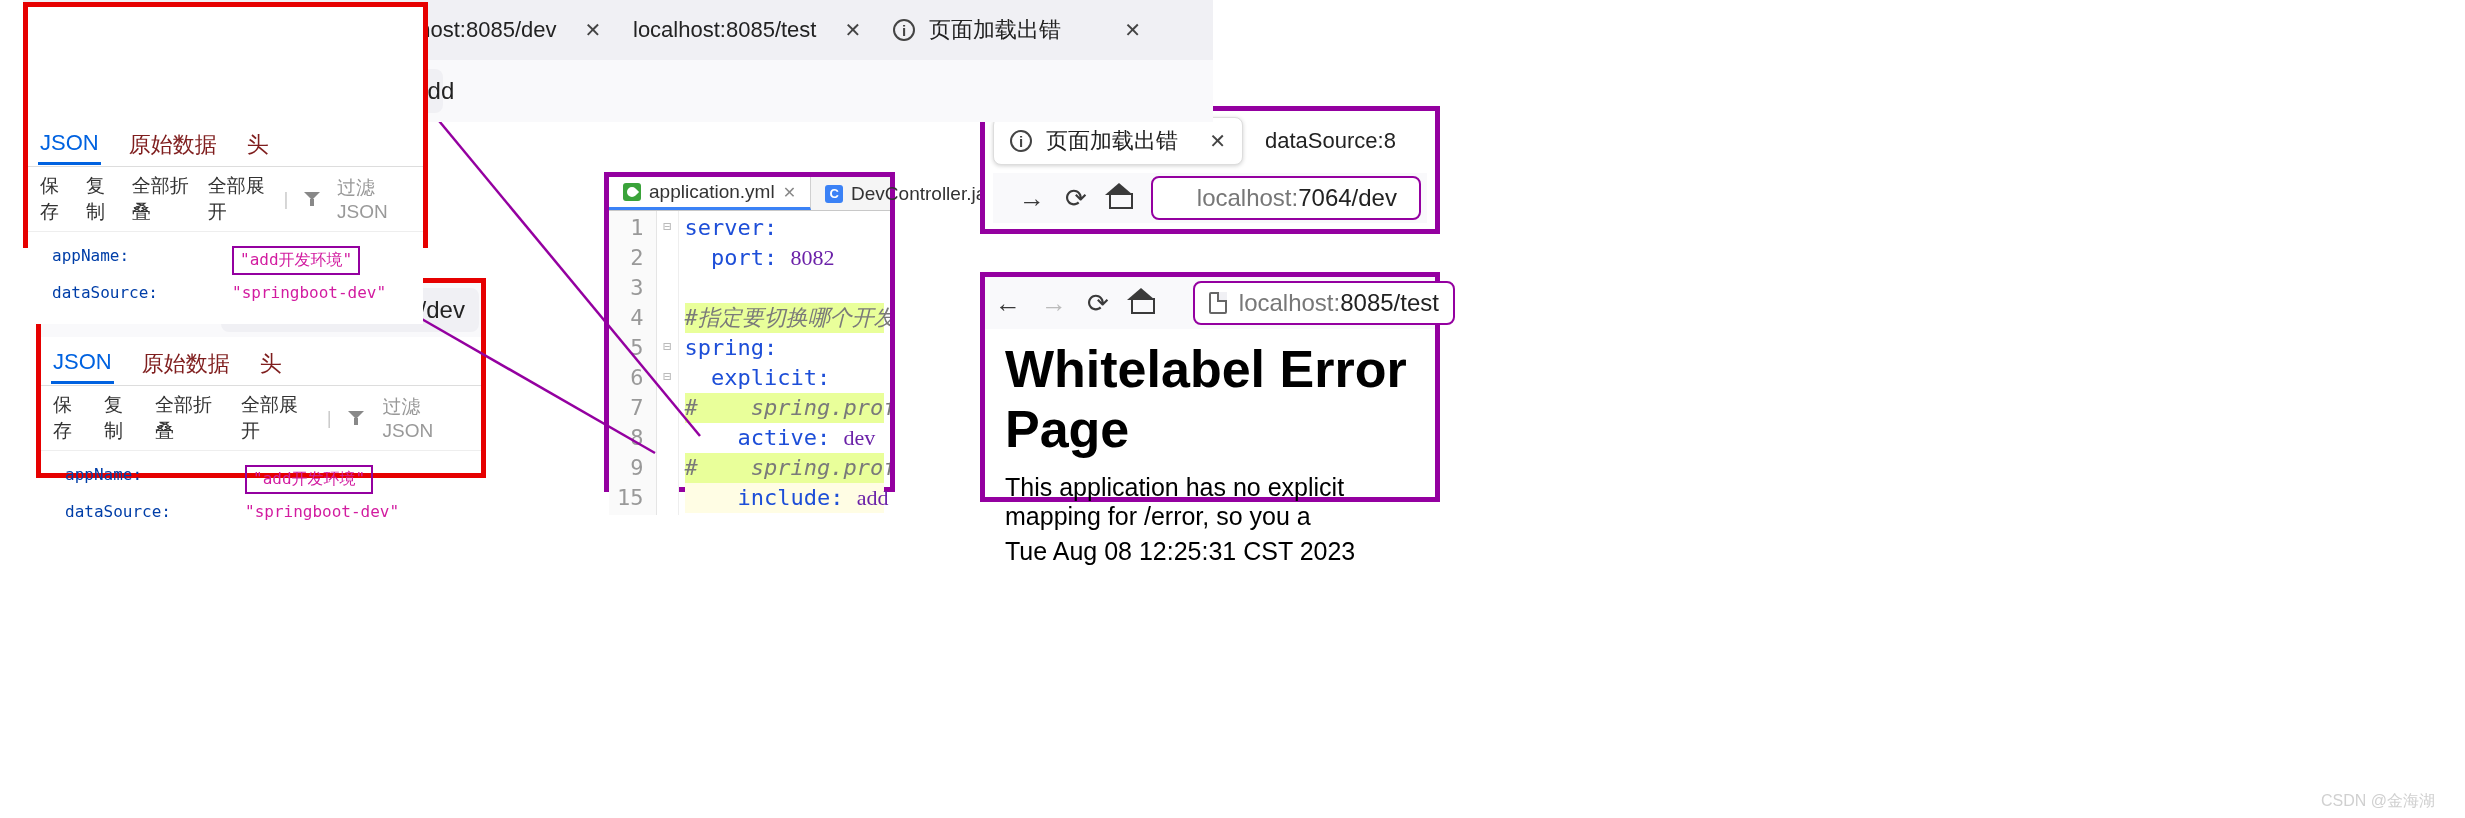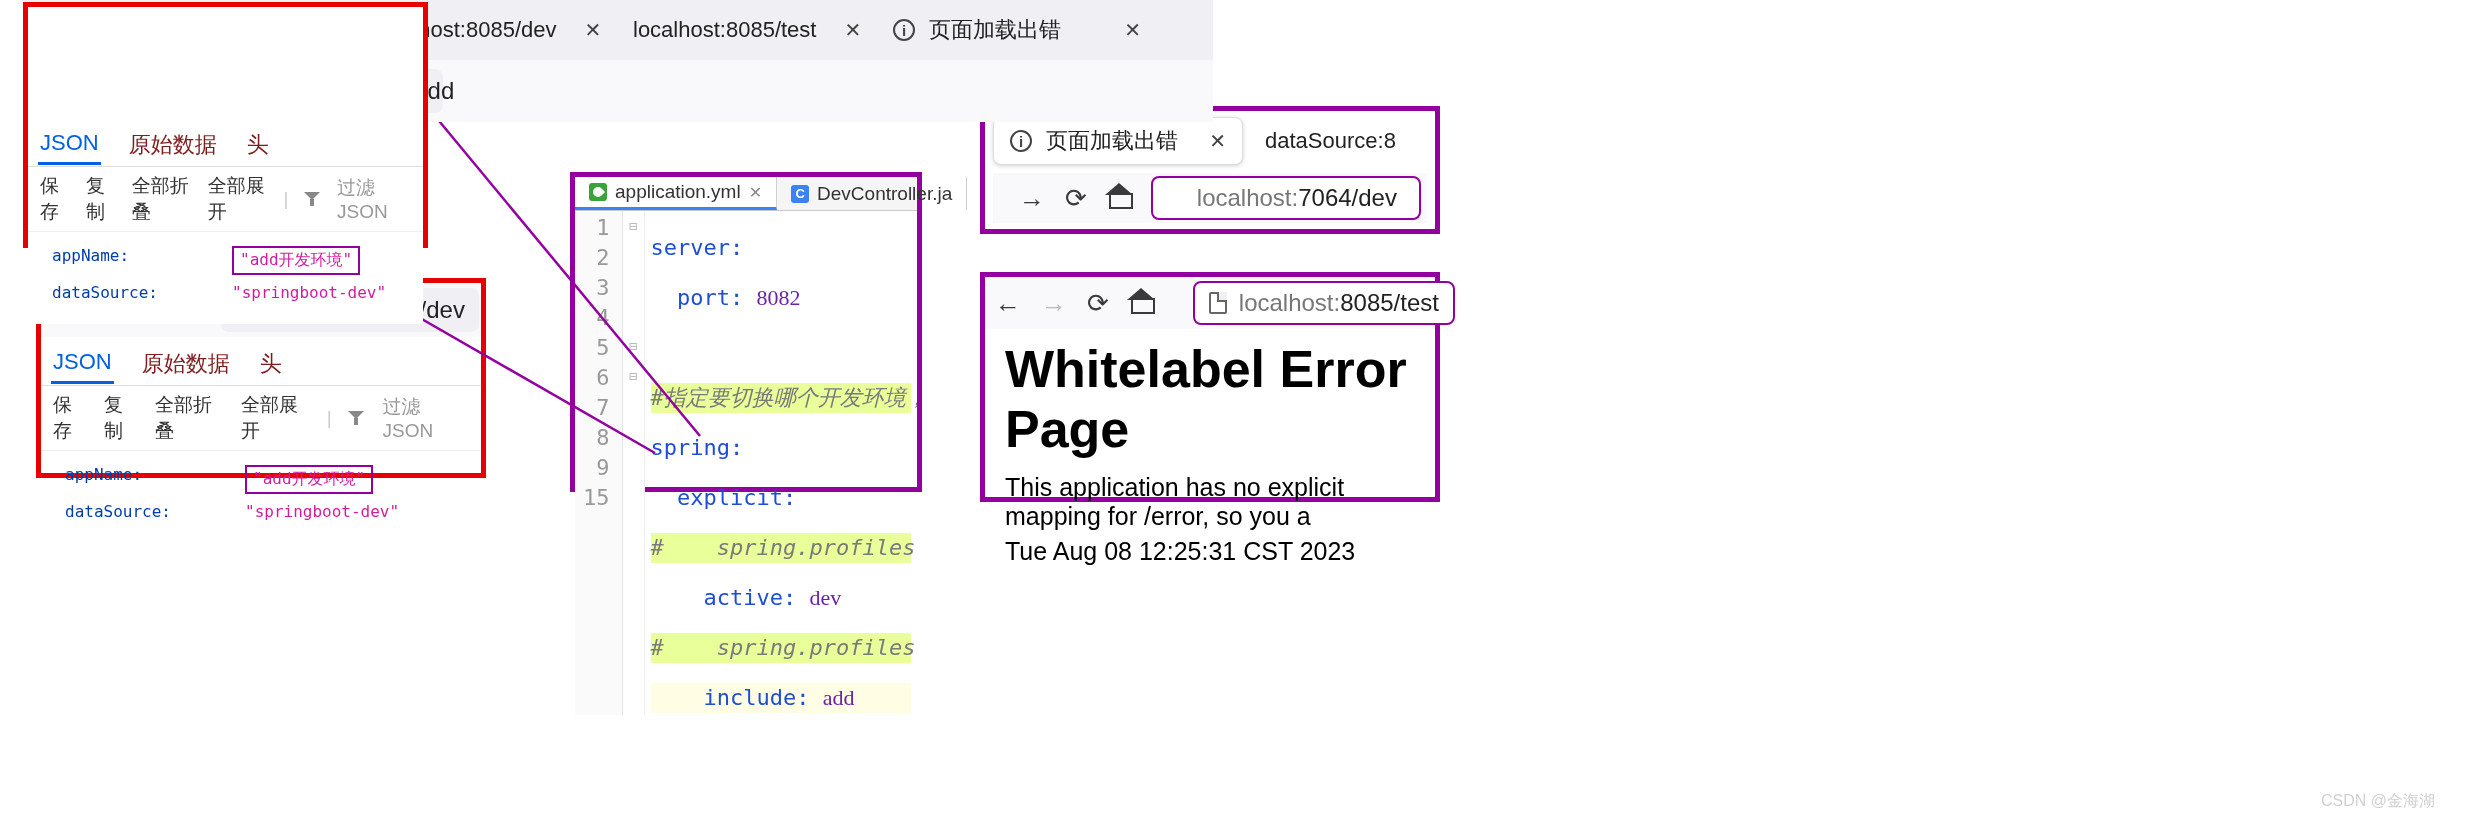--- a/index.html
+++ b/index.html
@@ -192,21 +192,21 @@
     background: #fafafa;
     border-right: 1px solid #e5e5e5;
     color: #999;
     text-align: right;
     padding: 2px 12px 2px 8px;
   }
   .gutter div { height: 30px; line-height: 30px; }
   .fold-col { width: 22px; background:#fff; border-right: 1px solid #eee; }
   .fold-col div { height:30px; display:flex; align-items:center; justify-content:center; color:#bbb; font-size:14px;}
   .code { padding: 2px 6px; flex:1; overflow:hidden; }
-  .code .ln { height: 30px; line-height: 30px; white-space: pre; margin-top: 20px; }
+  .code .ln { height: 30px; line-height: 30px; white-space: pre; }
   .ln.hl { background: #e9ff9a; }
   .ln.cur { background: #fffde4; }
   .ykey { color: #1d4ed8; }
   .yval { color: #6b21a8; font-family: Liberation Serif, serif; }
   .ycom { color: #7a7a7a; font-style: italic; }
 
   
   .err-title { font-weight: 700; font-size: 52px; margin: 0; }
   .err-body { font-size: 25px; padding: 10px 20px 20px 20px; }
 
@@ -316,21 +316,21 @@
       <span class="json-key">appName:</span>
       <span class="json-val val-hl">"add开发环境"</span>
     </div>
     <div class="json-row">
       <span class="json-key">dataSource:</span>
       <span class="json-val">"springboot-dev"</span>
     </div>
   </div>
 </div>
 
-<div class="panel border-purple yml-panel" style="left:570px; top:172px; width:352px; height:320px;">
+<div class="panel border-purple yml-panel" style="left:604px; top:172px; width:291px; height:320px;">
   <div class="yml-tabs">
     <div class="yml-tab active">
       <span class="yml-icon-leaf"></span>
       <span>application.yml</span>
       <span style="color:#888; font-size:16px;">✕</span>
     </div>
     <div class="yml-tab">
       <span class="yml-icon-c">C</span>
       <span>DevController.ja</span>
     </div>

